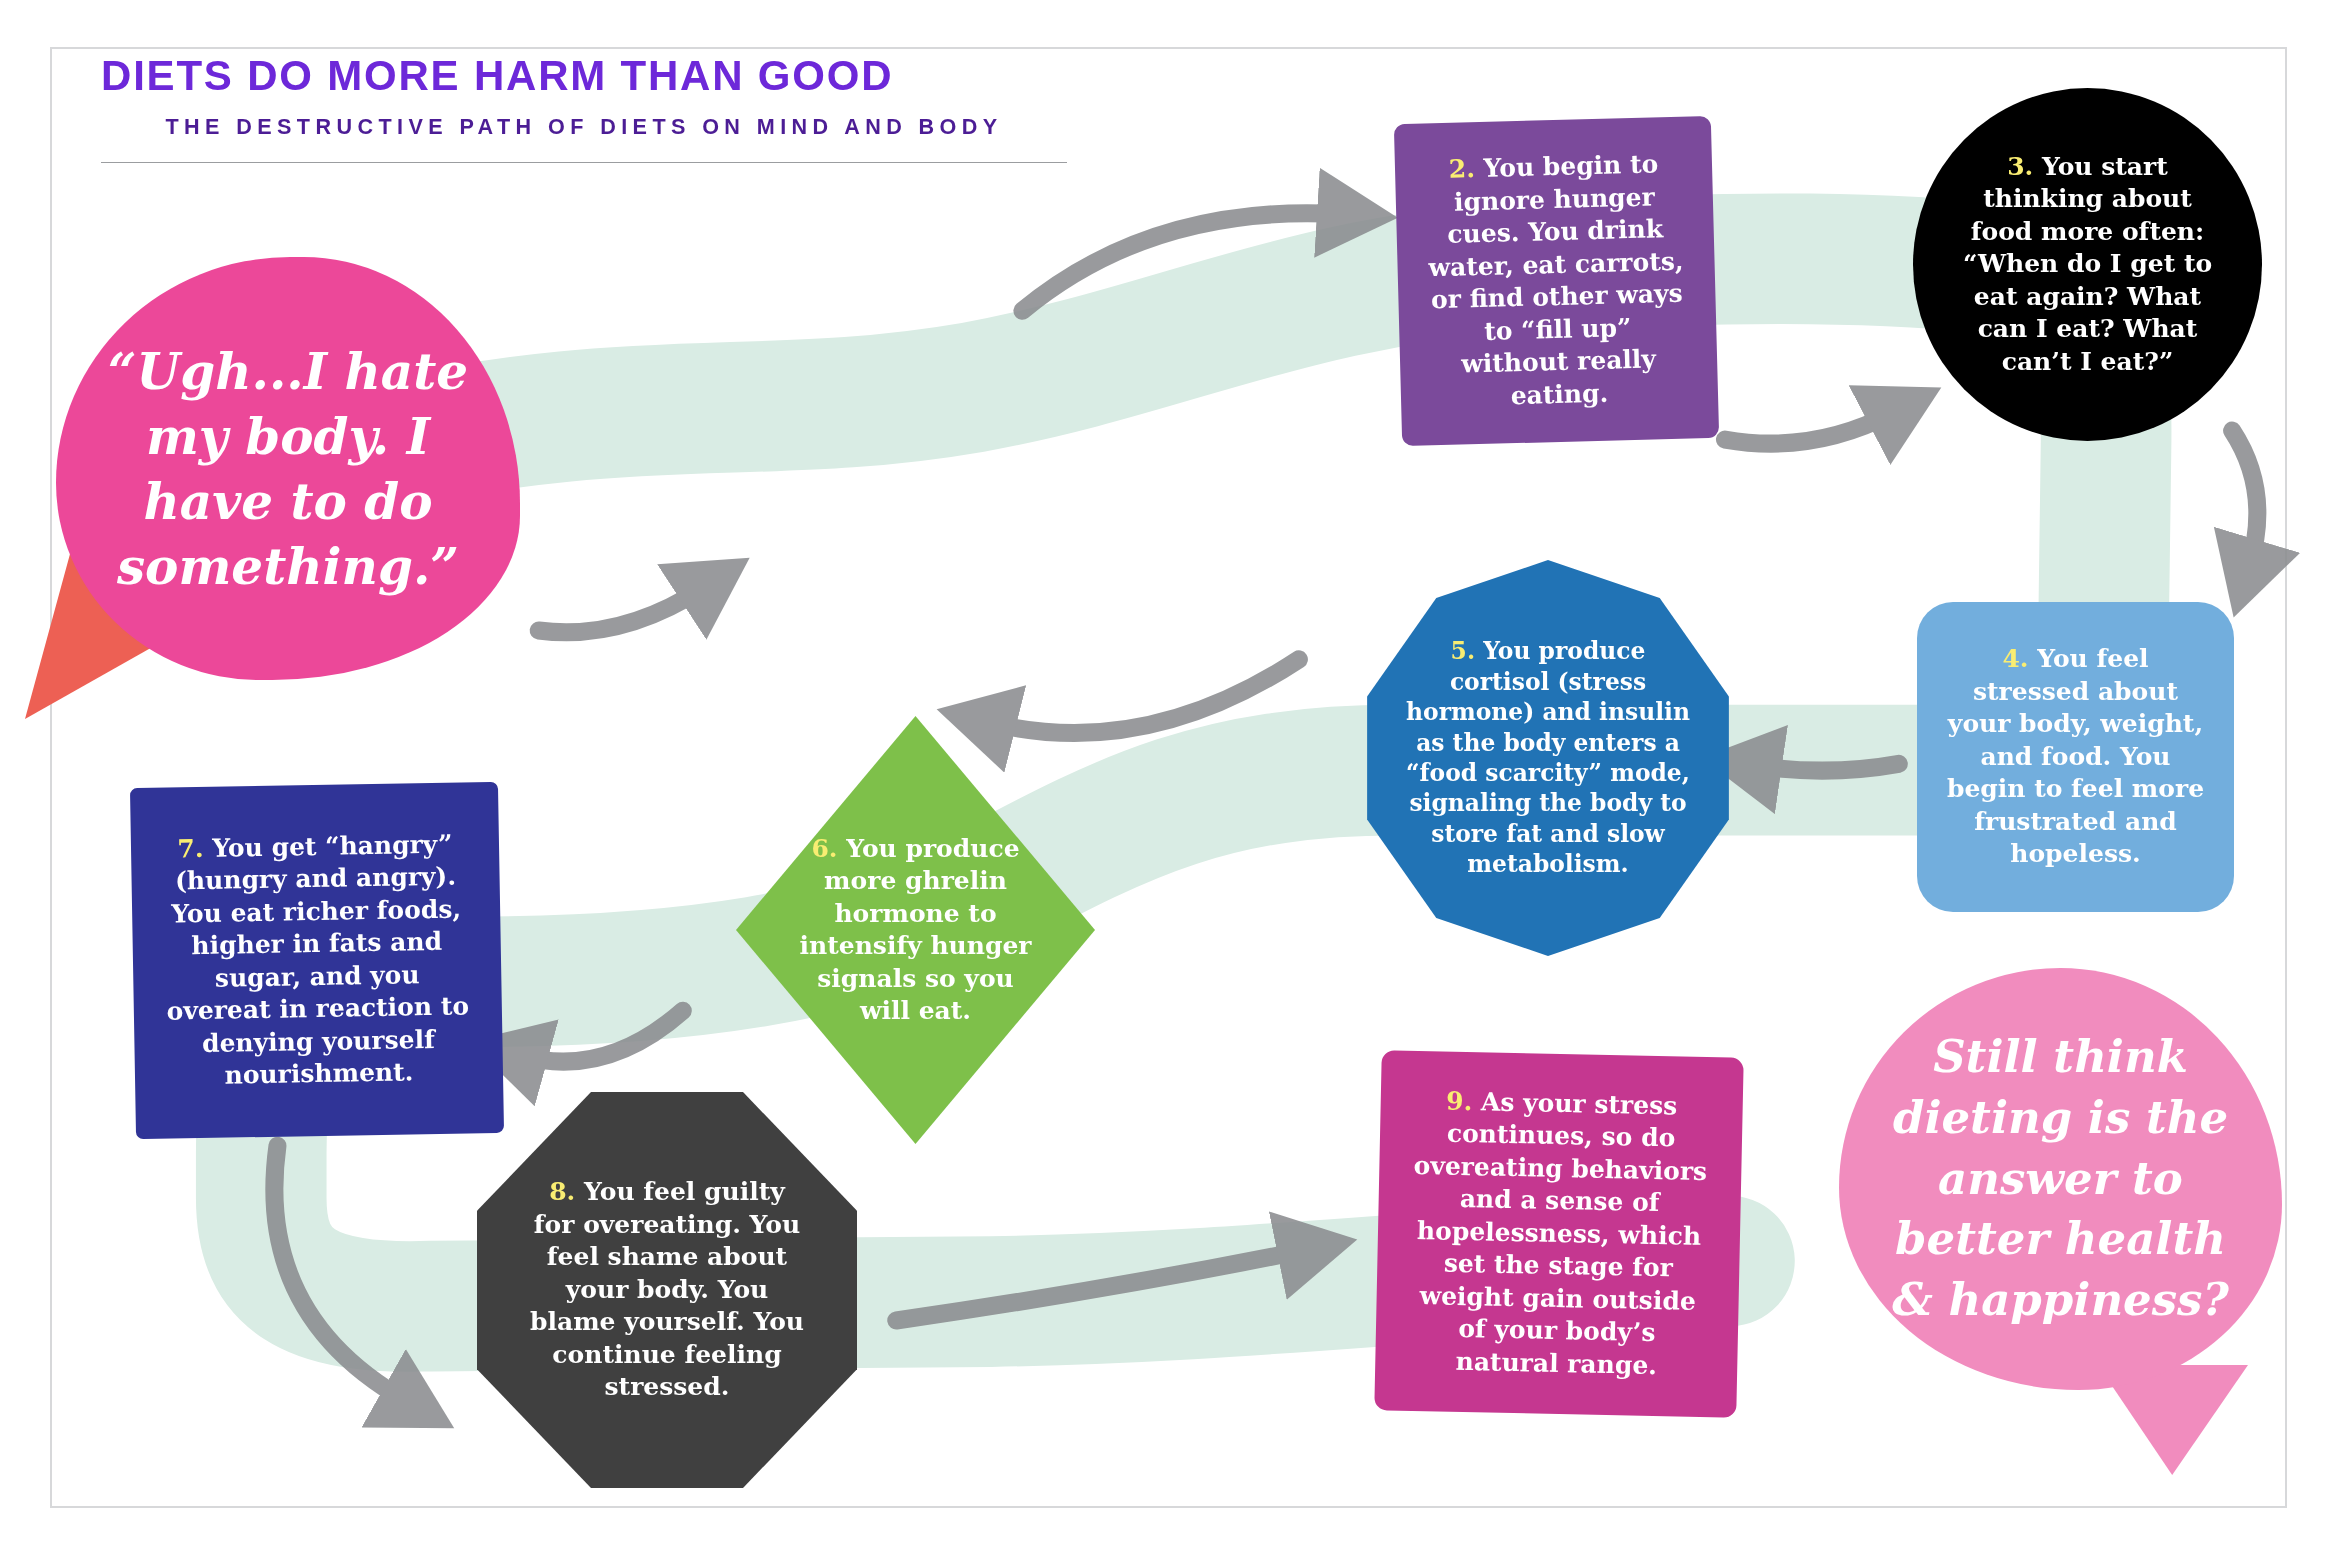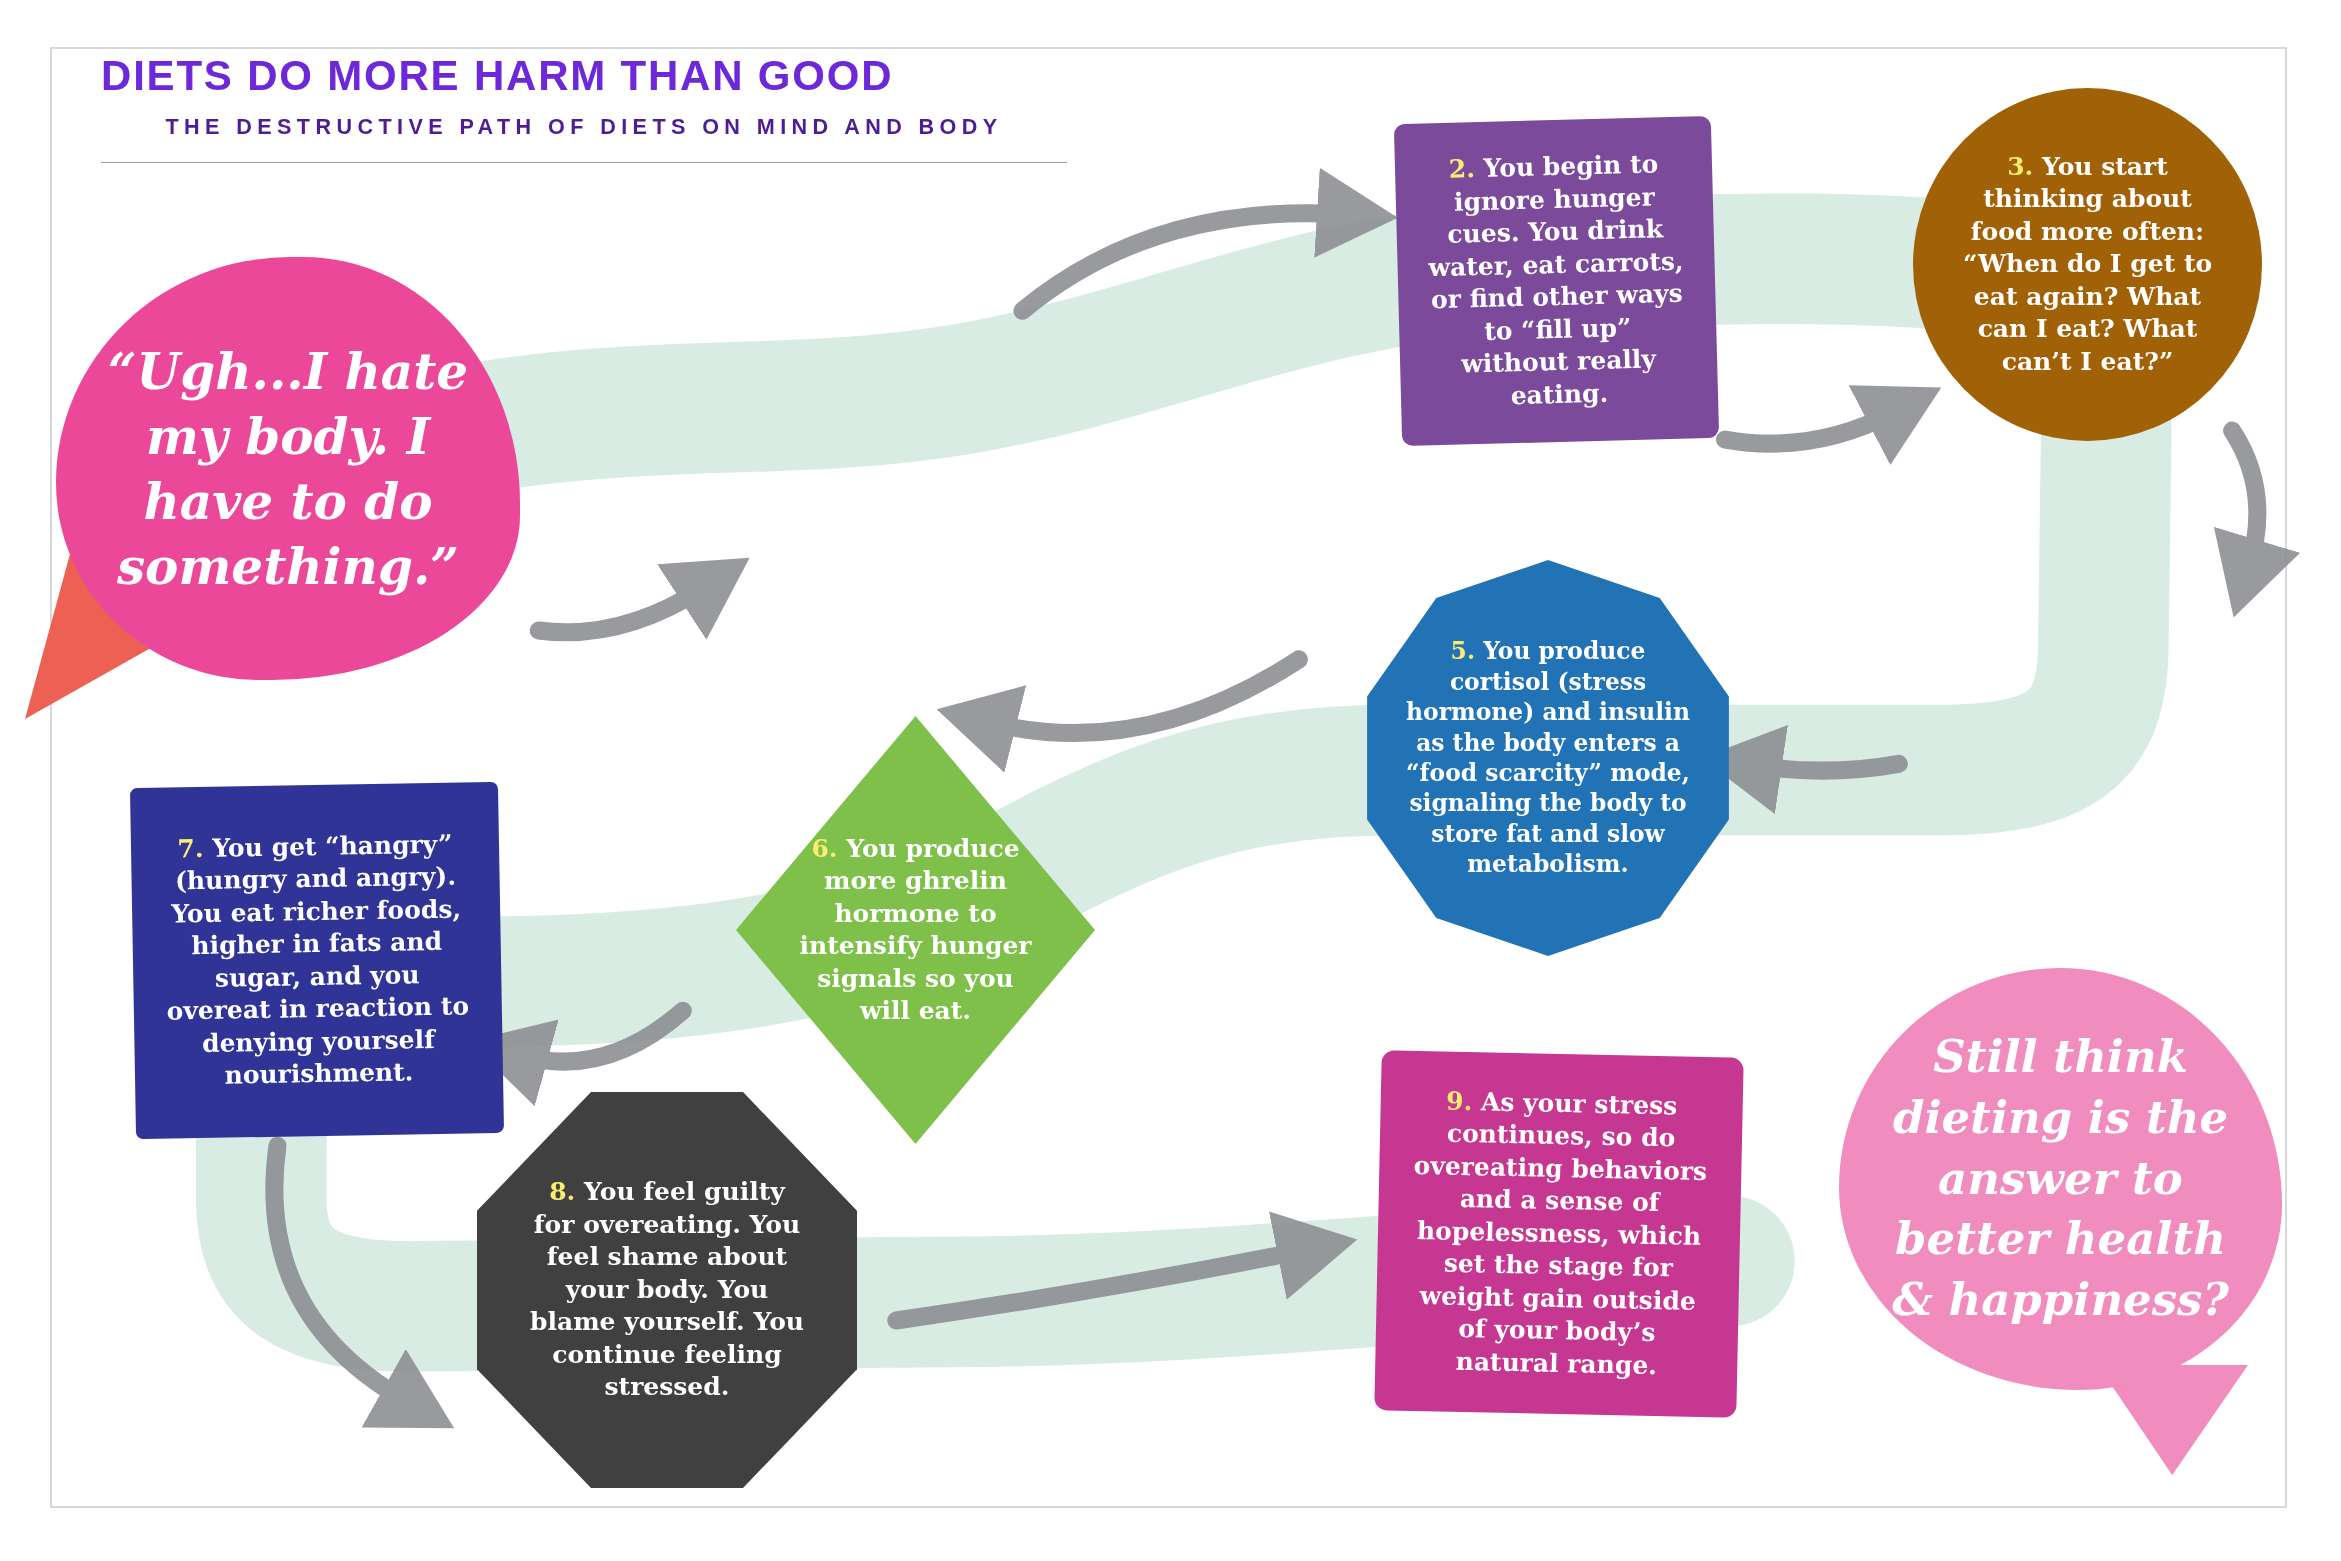--- a/index.html
+++ b/index.html
@@ -89,24 +89,27 @@
   <div class="tail-pink" style="background-color: rgb(241, 140, 190);"></div>
   <div class="bubble bubble-pink" style="background-color: rgb(241, 140, 190);">
     <span class="txt">Still think dieting is the answer to better health &amp; happiness?</span>
   </div>
 
 
   <div class="step step2" style="background-color: rgb(123, 74, 155);">
     <span class="txt"><span class="num" style="color: rgb(249, 237, 114);">2.</span> <span>You begin to ignore hunger cues. You drink water, eat carrots, or find other ways to “fill up” without really eating.</span></span>
   </div>
 
-  <div class="step step3" style="background-color: #a16207;">
+  <div class="step step3" style="background-color: #000000;">
     <span class="txt"><span class="num" style="color: rgb(249, 237, 114);">3.</span> <span>You start thinking about food more often: “When do I get to eat again? What can I eat? What can’t I eat?”</span></span>
   </div>
 
+  <div class="step step4" style="background-color: rgb(114, 174, 221);">
+    <span class="txt"><span class="num" style="color: rgb(249, 237, 114);">4.</span> <span>You feel stressed about your body, weight, and food. You begin to feel more frustrated and hopeless.</span></span>
+  </div>
 
   <div class="step step5" style="background-color: rgb(33, 115, 181);">
     <span class="txt"><span class="num" style="color: rgb(249, 237, 114);">5.</span> <span>You produce cortisol (stress hormone) and insulin as the body enters a “food scarcity” mode, signaling the body to store fat and slow metabolism.</span></span>
   </div>
 
   <div class="step step6" style="background-color: rgb(126, 192, 74);">
     <span class="txt"><span class="num" style="color: rgb(249, 237, 114);">6.</span> <span>You produce more ghrelin hormone to intensify hunger signals so you will eat.</span></span>
   </div>
 
   <div class="step step7" style="background-color: rgb(48, 52, 151);">

